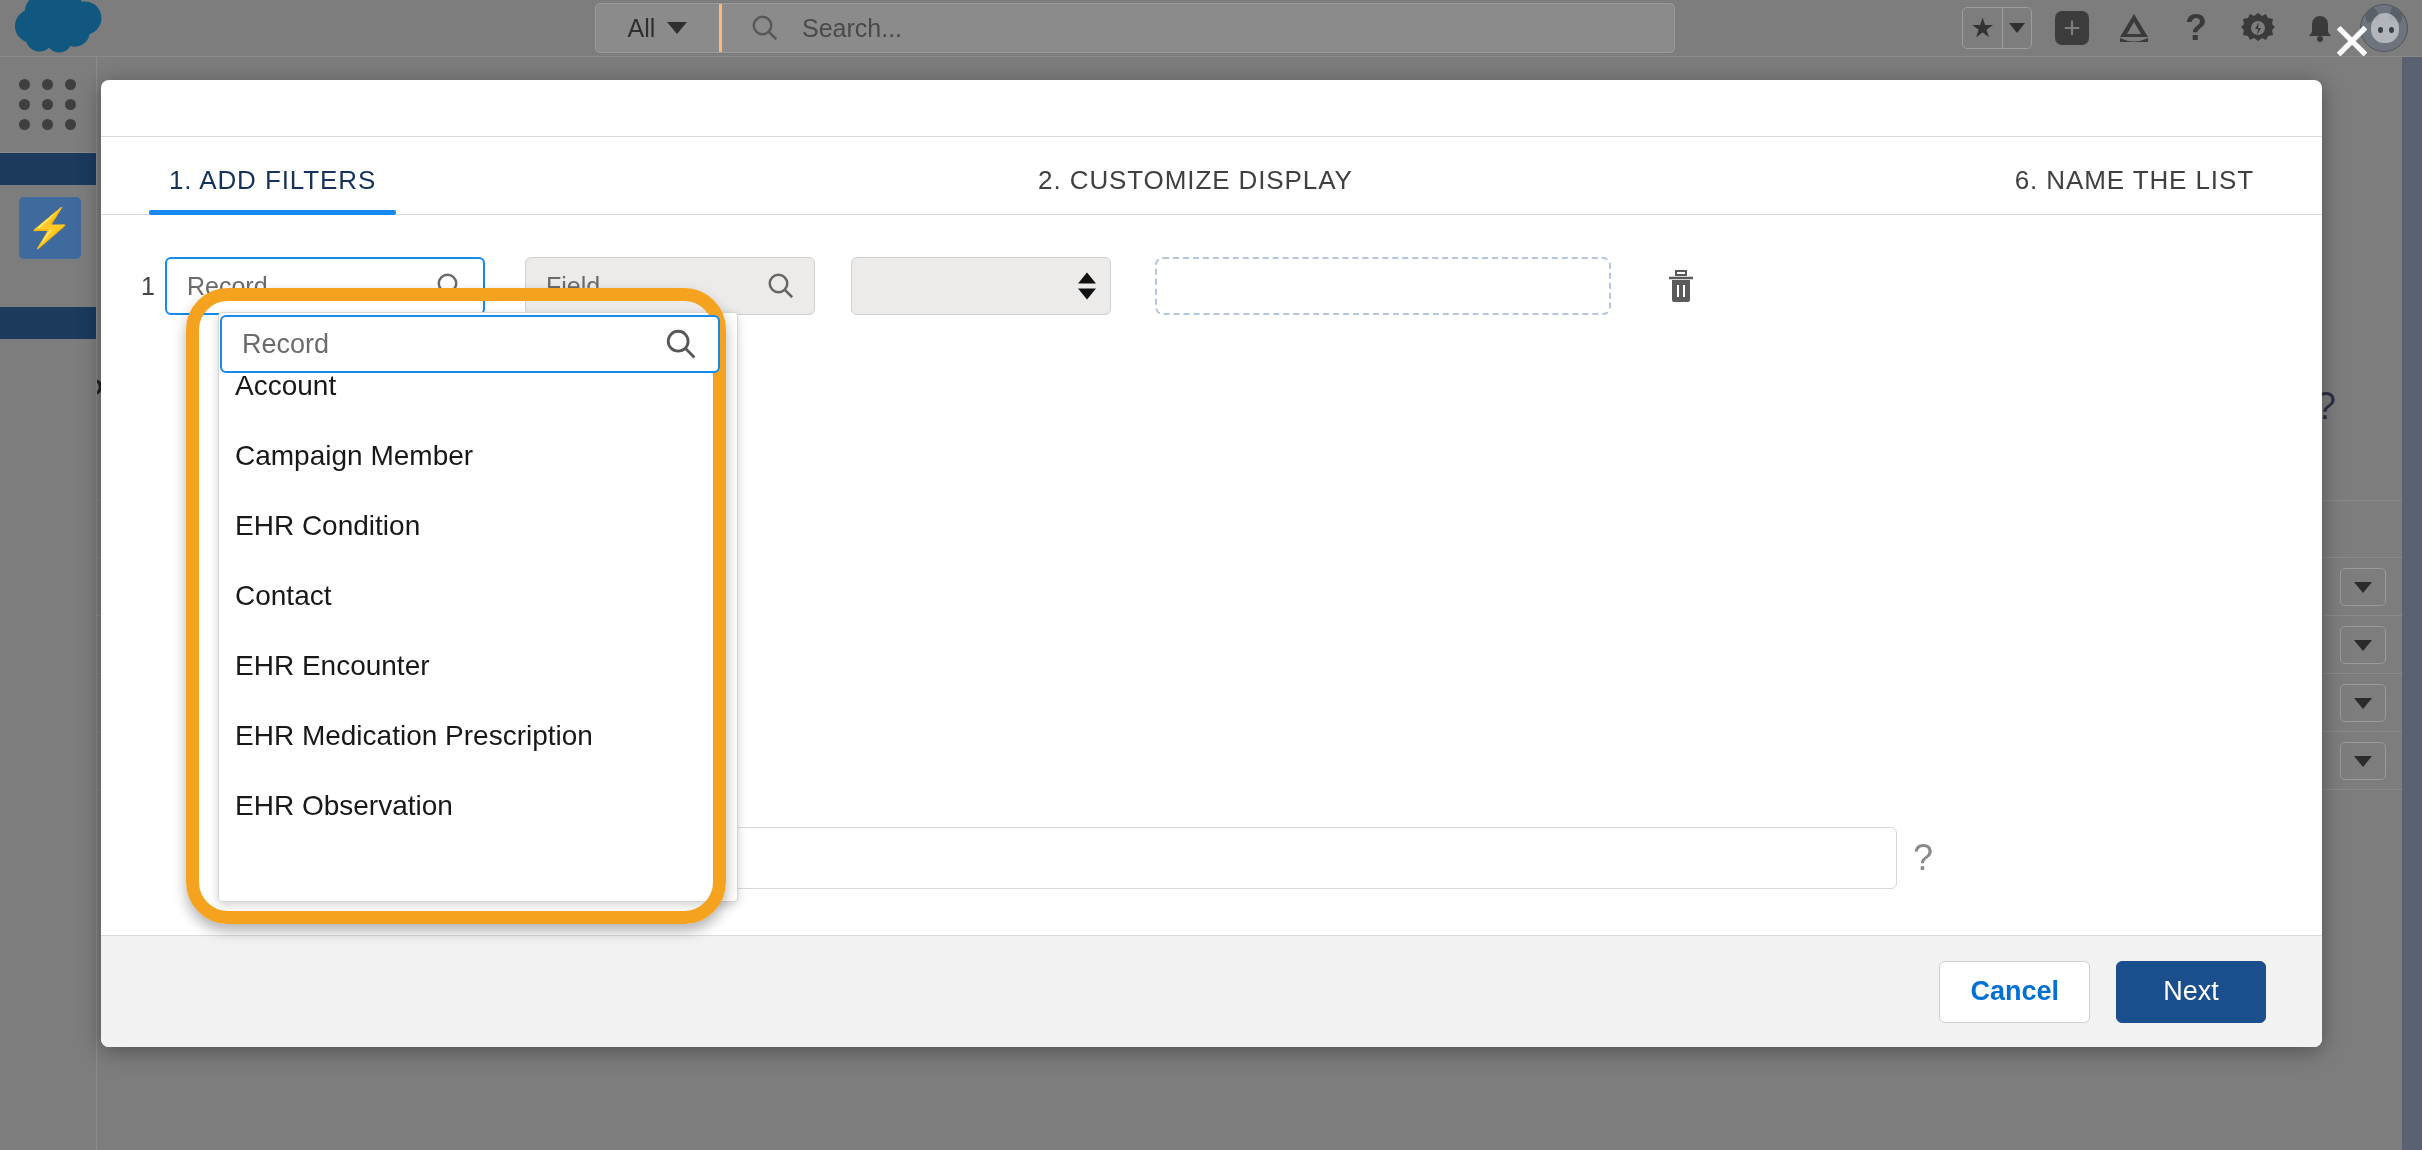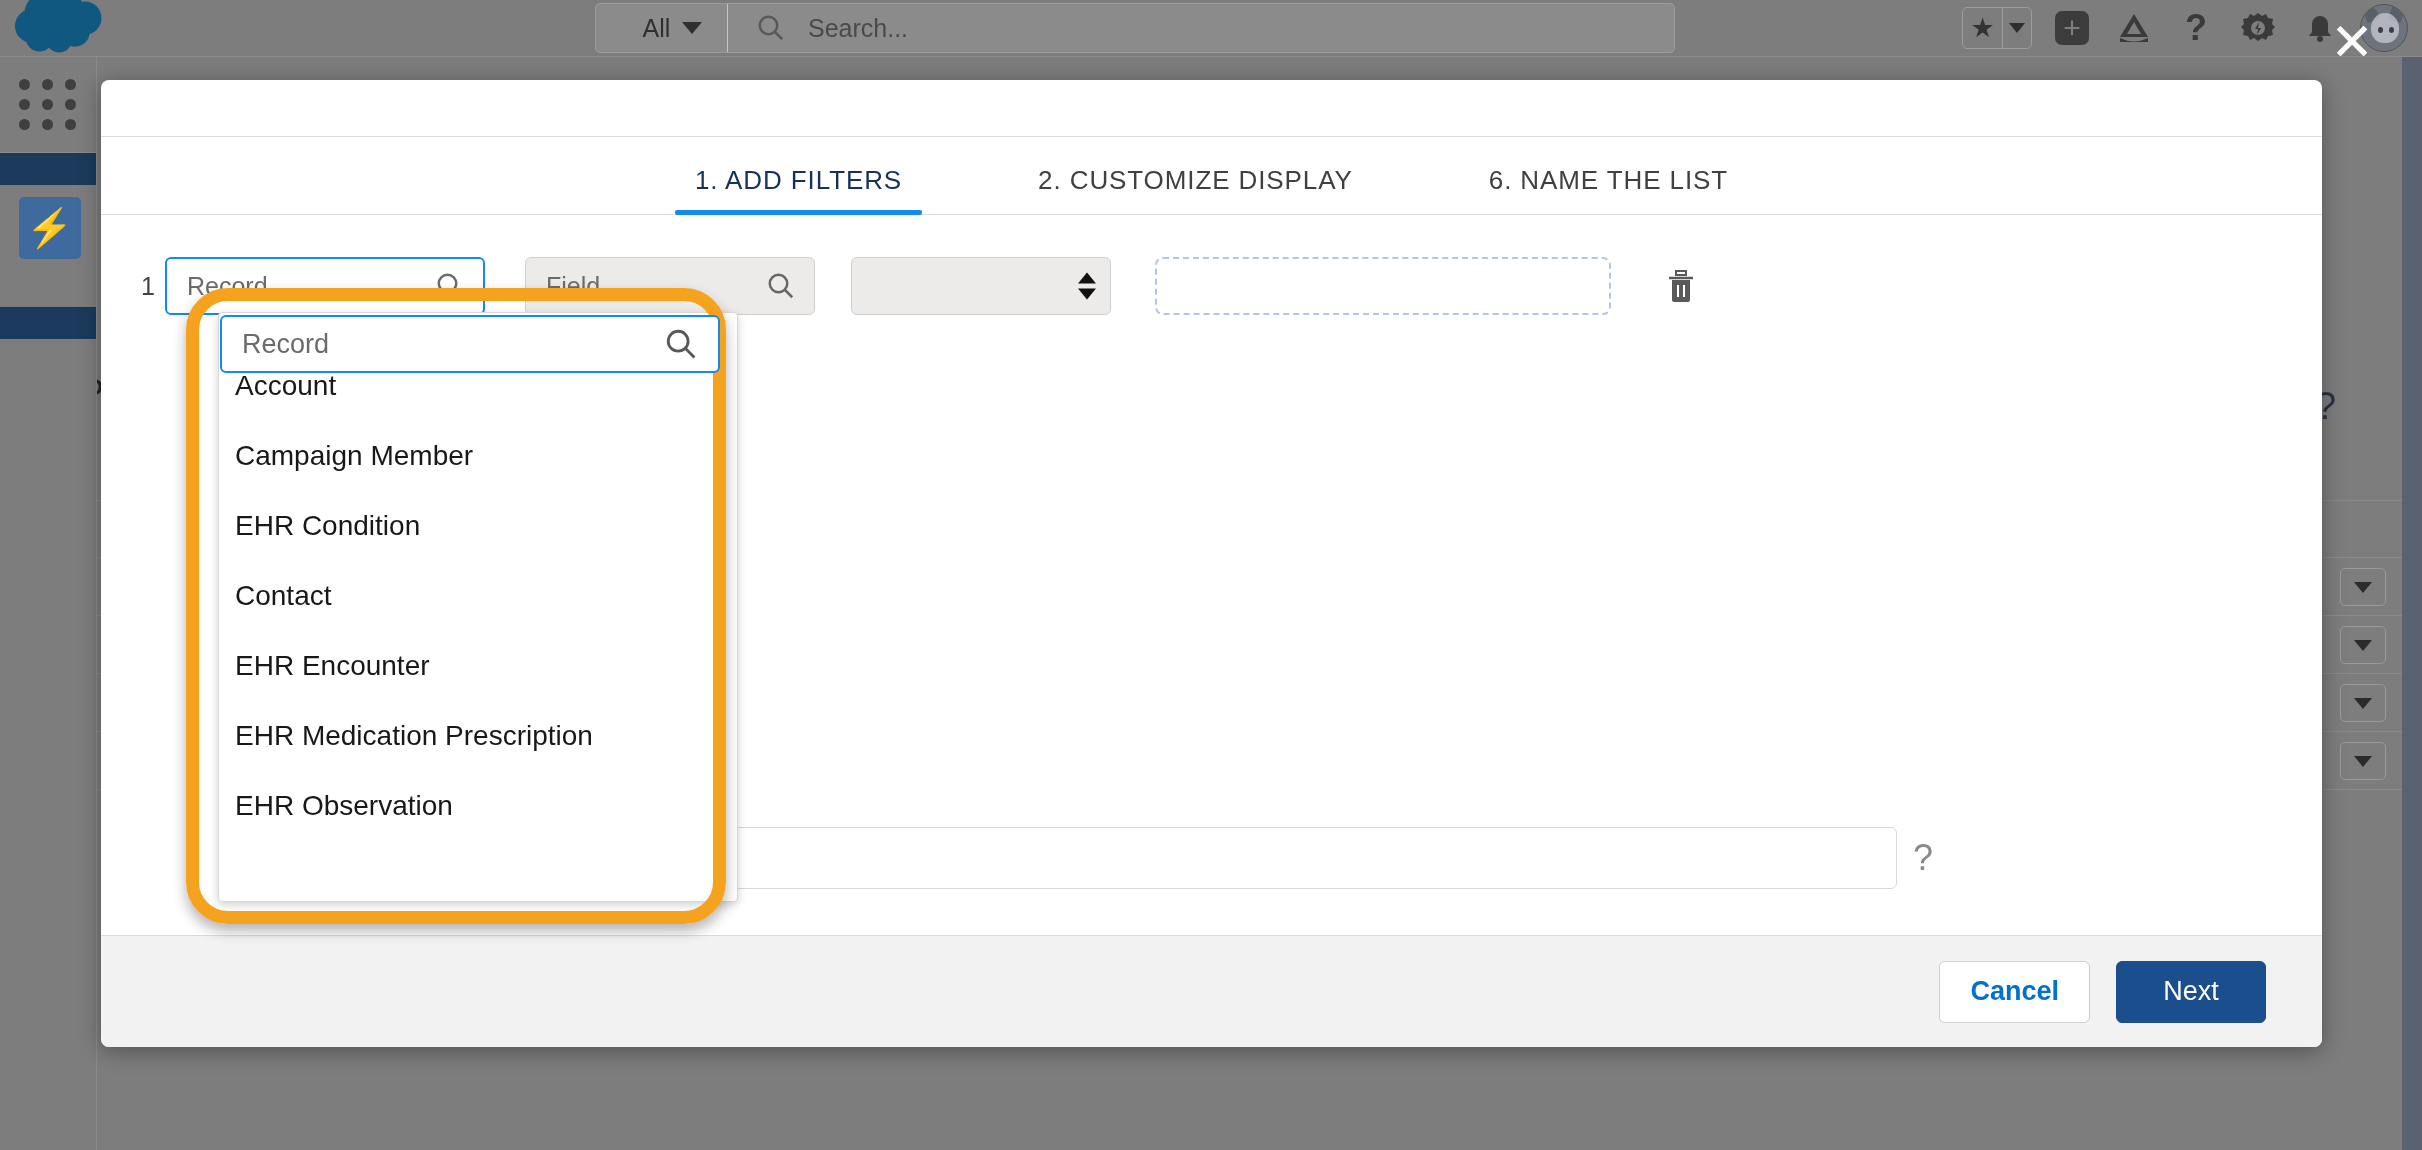--- a/index.html
+++ b/index.html
@@ -19,24 +19,23 @@
   }
   .sf-logo {
     position: absolute; left: 10px; top: -8px; width: 118px; height: 72px;
   }
   .srch-wrap {
     position: absolute; left: 595px; top: 3px; width: 1080px; height: 50px;
     background: #8b8b8b; border: 1px solid #9a9a9a; border-radius: 5px;
     display: flex; align-items: center;
   }
   .srch-scope {
-    width: 110px; height: 100%; display: flex; align-items: center;
+    width: 126px; height: 100%; display: flex; align-items: center;
     justify-content: center; gap: 12px; color: #2f2f2f; font-size: 25px;
-    border-right: 1px solid #fdba74;
-    margin-left: 22px;
+    border-right: 3px solid #fdba74;
   }
   .caret-dn { width: 0; height: 0; border-left: 10px solid transparent;
     border-right: 10px solid transparent; border-top: 12px solid #2f2f2f; }
   .srch-ico { margin-left: 28px; opacity: .62; }
   .srch-ph { margin-left: 22px; color: #4a4a4a; font-size: 25px; }
 
   .hdr-icons {
     position: absolute; right: 14px; top: 2px; height: 52px;
     display: flex; align-items: center; gap: 18px;
   }
@@ -118,21 +117,21 @@
     display: flex; flex-direction: column; overflow: visible;
   }
   .modal-head { height: 57px; border-bottom: 1px solid #dddbda; flex: 0 0 auto; }
   .modal-close {
     position: absolute; right: -60px; top: -68px;
     width: 60px; height: 60px; display: flex; align-items: center;
     justify-content: center; color: #fff; font-size: 52px; line-height: 1;
     font-weight: 300;
   }
   .tabs { height: 78px; display: flex; align-items: flex-end;
-    justify-content: center; gap: 0; border-bottom: 1px solid #dddbda;
+    justify-content: space-between; gap: 0; border-bottom: 1px solid #dddbda;
     flex: 0 0 auto; }
   .tab { padding: 0 20px 18px 20px; font-size: 26px; letter-spacing: .9px;
     color: #404040; position: relative; margin: 0 48px; }
   .tab.active { color: #16325c; }
   .tab.active::after { content: ""; position: absolute; left: 0; right: 0;
     bottom: -1px; height: 5px; background: #1589ee; border-radius: 2px; }
 
   .modal-body { position: relative; flex: 1 1 auto; }
 
   .filter-row { position: absolute; left: 0; top: 42px; width: 100%;

